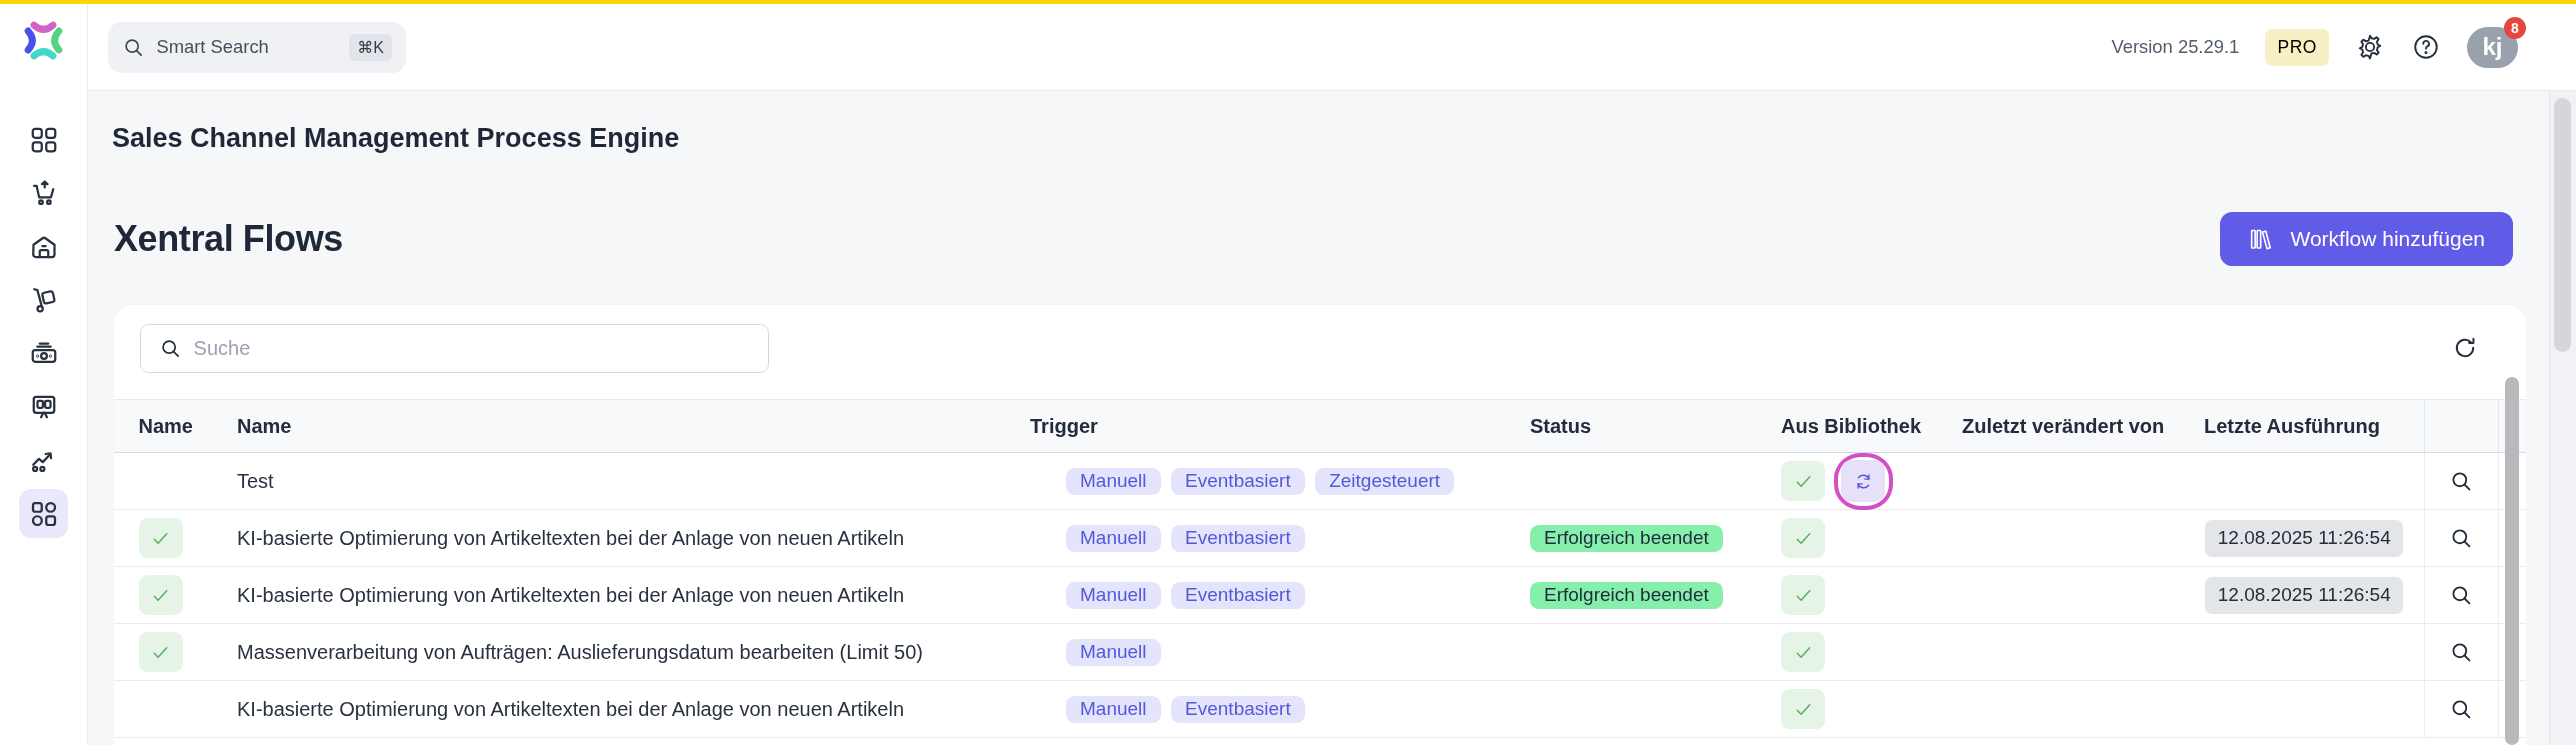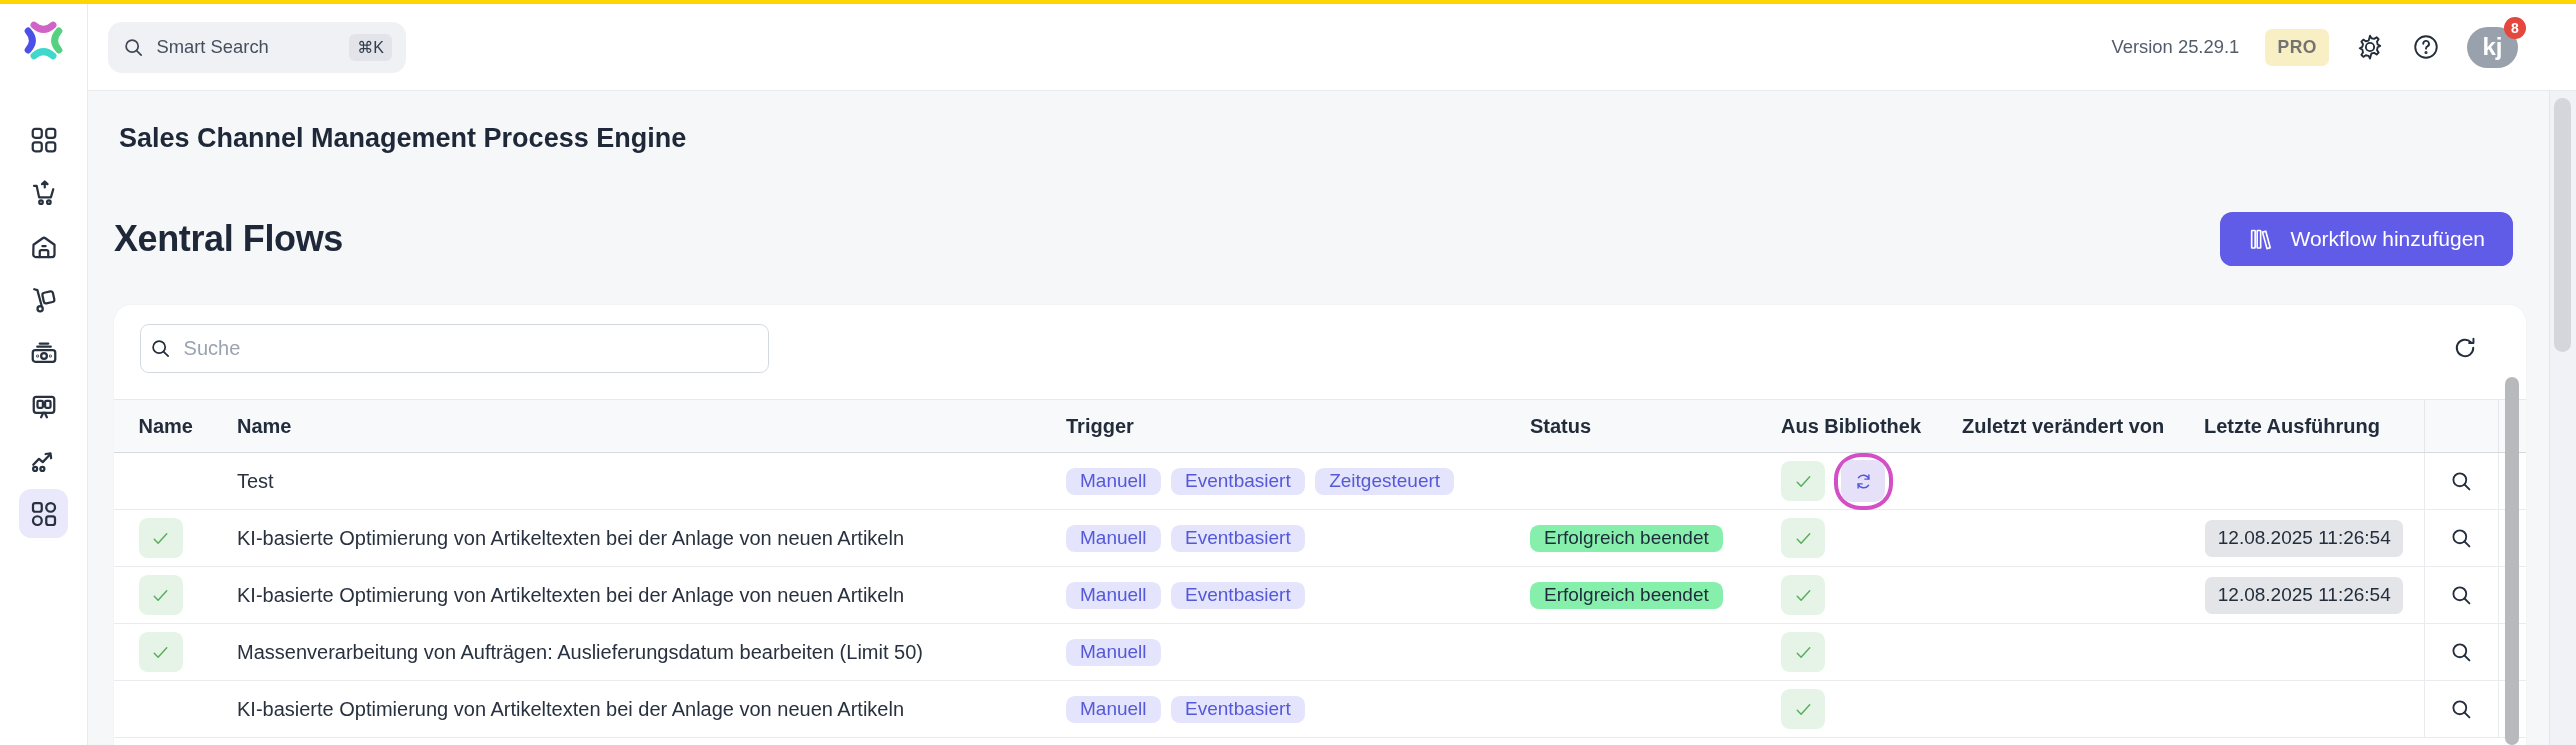--- a/index.html
+++ b/index.html
@@ -12,46 +12,46 @@
   .top-strip{position:absolute;top:0;left:0;right:0;height:4.4px;background:#fed702;z-index:40}
   
   .topbar{position:absolute;top:4.4px;left:88px;right:0;height:87px;background:#fff;
     border-bottom:0.9px solid #e8eaee;display:flex;align-items:center;z-index:10;box-sizing:border-box}
   .search-pill{margin-left:20px;width:298px;height:51px;background:#f0f1f5;border-radius:14px;
     display:flex;align-items:center;padding:0 14px;box-sizing:border-box;color:#3f4856;cursor:pointer}
   .search-pill .label{margin-left:11.4px;font-size:18.4px;color:#454f5e}
   .kbd{margin-left:auto;background:#e2e4ea;border-radius:6.1px;padding:4.4px 8px;font-size:16px;color:#333d4b}
   .topbar-right{margin-left:auto;display:flex;align-items:center;gap:26px;margin-right:58px}
   .version{font-size:18.4px;color:#525c6b}
-  .pro{background:#f9efc4;color:#737373;font-weight:bold;font-size:17.5px;padding:8px 12.3px;border-radius:7px;letter-spacing:0.4px}
+  .pro{background:#f9efc4;color:#000000;font-weight:normal;font-size:17.5px;padding:8px 12.3px;border-radius:7px;letter-spacing:0.4px}
   .icon-btn{color:#232d3c;display:flex;background:none;border:none;padding:0;cursor:pointer}
   .avatar-wrap{position:relative}
   .avatar{width:51px;height:41px;border-radius:24px;background:#99a1ac;color:#fff;font-weight:bold;
     font-size:24px;display:flex;align-items:center;justify-content:center;cursor:pointer}
   .noti{position:absolute;top:-9.6px;right:-8px;min-width:22px;height:22px;border-radius:11.4px;background:#e4473d;
     color:#fff;font-size:14px;font-weight:bold;display:flex;align-items:center;justify-content:center;padding:0 3.5px;box-sizing:border-box}
   
   .sidebar{position:absolute;top:4.4px;left:0;width:88px;bottom:0;background:#fff;border-right:0.9px solid #e8eaee;z-index:20;box-sizing:border-box}
   .logo{position:absolute;top:10.5px;left:18.4px}
   .nav{position:absolute;top:111px;left:0;width:87px;display:flex;flex-direction:column;align-items:center}
   .nav-item{width:49px;height:49px;border-radius:12.3px;display:flex;align-items:center;justify-content:center;
     color:#28313f;margin-bottom:4.4px;cursor:pointer}
   .nav-item.active{background:#e9e9fb}
   
   .main{position:absolute;left:88px;top:91px;right:0;bottom:0;background:#f6f7f9}
-  .app-title{position:absolute;left:31px;top:32px;font-size:27px;font-weight:bold;color:#1e2838}
+  .app-title{position:absolute;left:24px;top:32px;font-size:27px;font-weight:bold;color:#1e2838}
   .page-head{position:absolute;left:26px;right:63px;top:119px;height:58px;display:flex;align-items:center;justify-content:space-between}
   .page-title{font-size:36px;font-weight:bold;color:#1e2838;letter-spacing:-0.4px}
   .add-btn{height:54px;background:#615ce8;color:#fff;border:none;border-radius:12.3px;font-size:21px;
     font-family:inherit;display:flex;align-items:center;gap:18px;padding:0 28px;cursor:pointer}
   
   .card{position:absolute;left:26px;top:214px;width:2412px;bottom:0;background:#fff;
     border-radius:17.5px 17.5px 0 0;overflow:hidden;box-shadow:0 0.9px 1.8px rgba(16,24,40,.05)}
   .card-search{position:absolute;left:26px;top:19px;width:629px;height:49px;border:1.3px solid #d3d8df;
-    border-radius:8.8px;display:flex;align-items:center;padding:0 8px;box-sizing:border-box;background:#fff;color:#232d3c}
+    border-radius:8.8px;display:flex;align-items:center;padding:0 18px;box-sizing:border-box;background:#fff;color:#232d3c}
   .card-search input{border:none;outline:none;font-size:20px;font-family:inherit;color:#2a3342;margin-left:9.6px;flex:1;background:transparent}
   .card-search input::placeholder{color:#9aa3b1}
   .refresh-btn{position:absolute;right:42px;top:23px;width:39px;height:39px;display:flex;align-items:center;
     justify-content:center;color:#232d3c;background:none;border:none;cursor:pointer}
   
   .thead{position:absolute;left:0;right:0;top:94px;height:54px;background:#f8f9fb;
     border-top:0.9px solid #e7e9ed;border-bottom:0.9px solid #d6dade;box-sizing:border-box}
   .th{position:absolute;top:0;height:53px;line-height:53px;font-size:20px;font-weight:bold;color:#222c3b;white-space:nowrap}
   .th-actions{position:absolute;left:2310px;width:75px;top:0;bottom:0;border-left:0.9px solid #e3e6ea;border-right:0.9px solid #e3e6ea;box-sizing:border-box}
   .rows{position:absolute;left:0;right:0;top:148px;bottom:0}
@@ -229,21 +229,21 @@
           <svg width="26" height="26" viewBox="0 0 24 24" fill="none" stroke="currentColor" stroke-width="1.8" stroke-linecap="round" stroke-linejoin="round">
             <path d="M19.6 11.8a7.6 7.6 0 1 1-2.2-5.2"></path>
             <path d="M19.8 3.4v4h-4"></path>
           </svg>
         </span>
       </button>
 
     <div class="thead" id="thead">
         <div class="th" style="left: 24.5px;">Name</div>
         <div class="th" style="left: 123px;">Name</div>
-        <div class="th" style="left: 952px;">Trigger</div>
+        <div class="th" style="left: 916px;">Trigger</div>
         <div class="th" style="left: 1416px;">Status</div>
         <div class="th" style="left: 1667px;">Aus Bibliothek</div>
         <div class="th" style="left: 1848px;">Zuletzt verändert von</div>
         <div class="th" style="left: 2090px;">Letzte Ausführung</div>
         <div class="th-actions"></div>
       </div>
     <div class="rows" id="rows">
         <div class="row">
           <div class="cell c-aktiv"></div>
           <div class="cell c-name">Test</div>

